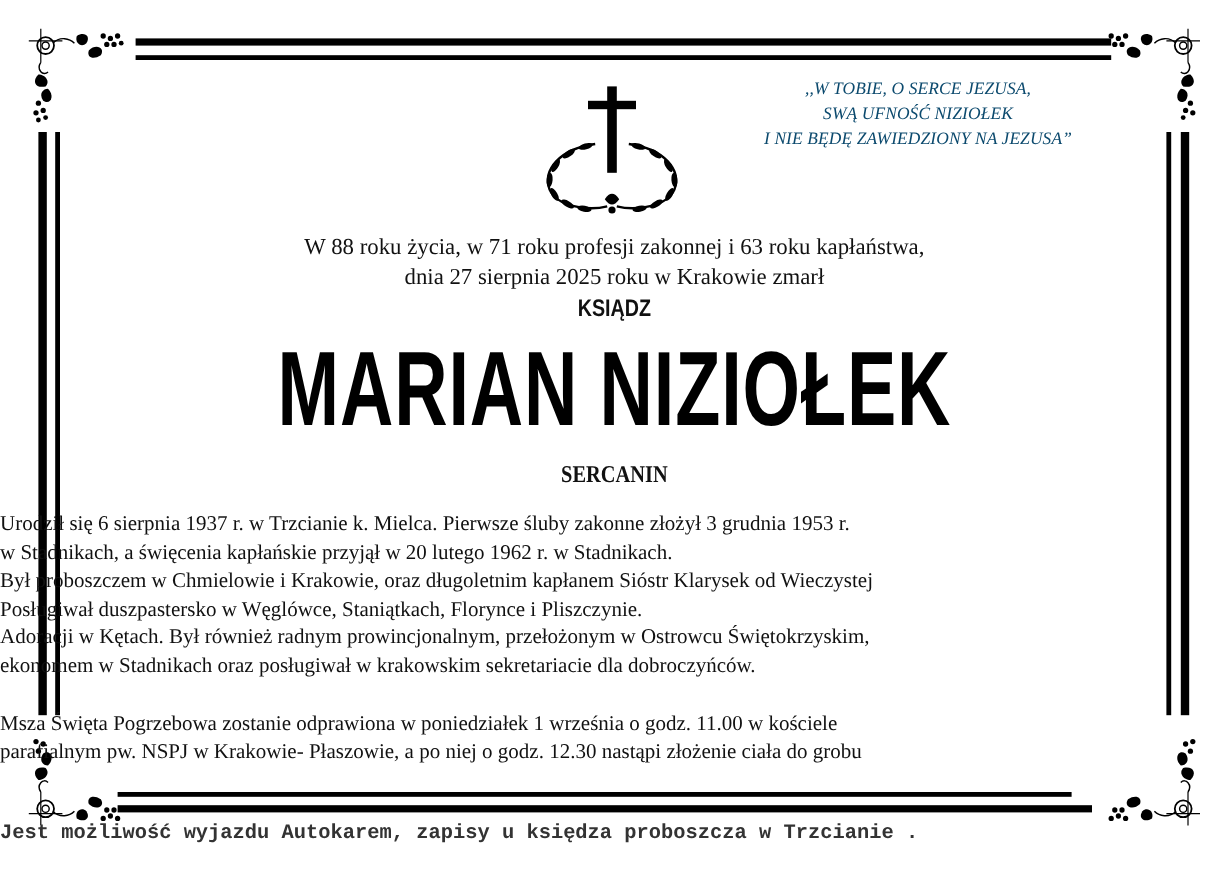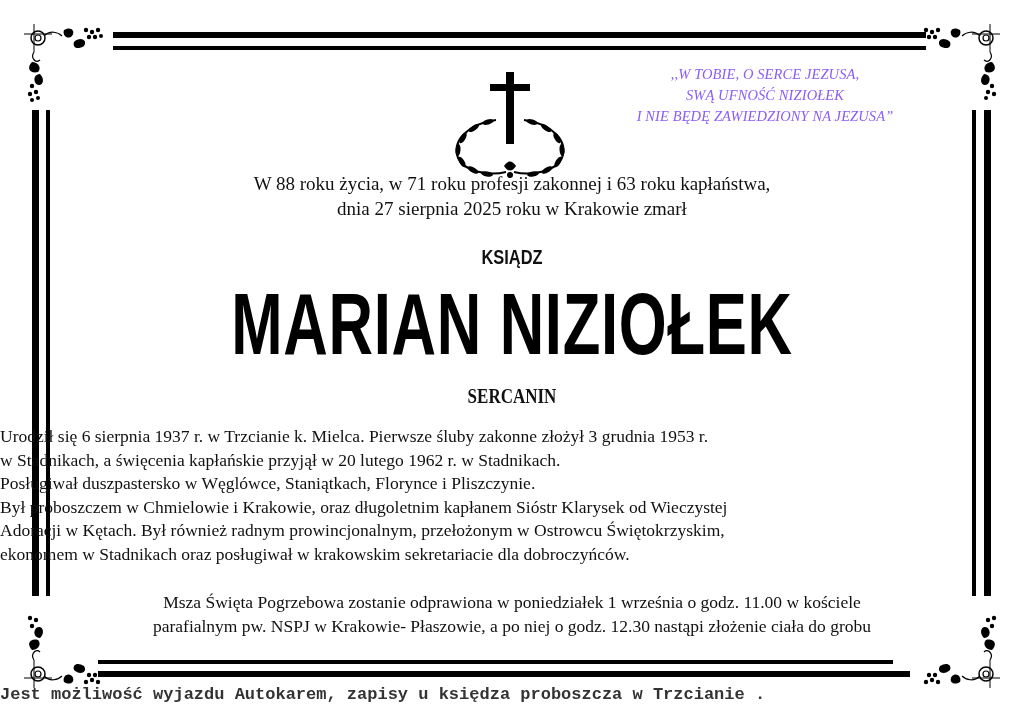--- a/index.html
+++ b/index.html
@@ -1,26 +1,26 @@
 <!DOCTYPE html>
 <html><head>
 <meta charset="utf-8">
 <style>
   html, body { margin:0; padding:0; }
   body { width:1024px; height:724px; background:#ffffff; position:relative; overflow:hidden; font-family:"Liberation Serif", serif; color:#111; }
   .bar { position:absolute; background:#000; }
   .corner { position:absolute; width:90px; height:90px; }
-  .quote { position:absolute; left:600px; top:64px; width:330px; text-align:center; font-style:italic; font-size:14.5px; line-height:21px; color:#8b5cf6; letter-spacing:0.1px; }
+  .quote { position:absolute; left:600px; top:64px; width:330px; text-align:center; font-style:italic; font-size:14.5px; line-height:21px; color:#0c4a6e; letter-spacing:0.1px; }
   .emblem { position:absolute; left:446px; top:68px; width:130px; height:112px; }
-  .intro { position:absolute; left:0; width:1024px; text-align:center; font-size:19px; line-height:25px; top:171px; color:#111; }
+  .intro { position:absolute; left:0; width:1024px; text-align:center; font-size:19px; line-height:25px; top:194px; color:#111; }
   .title-small { position:absolute; left:0; width:1024px; text-align:center; font-weight:bold; font-size:20px; top:246px; font-family:"Liberation Sans Narrow","Liberation Sans", sans-serif; letter-spacing:0px; transform:scaleX(0.82); }
   .name { position:absolute; left:0; width:1024px; text-align:center; top:276px; font-family:"Liberation Sans", sans-serif; font-weight:bold; font-size:88px; line-height:96px; letter-spacing:1px; transform:scaleX(0.70) scaleY(1.0); transform-origin:center; color:#000; }
   .order { position:absolute; left:0; width:1024px; text-align:center; font-weight:bold; font-size:20px; top:385px; font-family:"Liberation Serif", serif; transform:scaleX(0.85); }
   .bio { position:absolute; left:0; width:1024px; font-size:17.5px; line-height:23.5px; top:425px; color:#111; }
-  .funeral { position:absolute; left:0; width:1024px; text-align:center; font-size:17.5px; line-height:23.5px; top:591px; color:#111; }
+  .funeral { position:absolute; left:0; width:1024px; text-align:left; font-size:17.5px; line-height:23.5px; top:591px; color:#111; }
   .footer { position:absolute; left:0; width:949px; top:685px; font-size:17px; font-weight:bold; color:#333; font-family:Liberation Mono, monospace; }
   .line { display:block; white-space:nowrap; }
 </style>
 </head>
 <body>
 
 <div class="bar" style="left:113px; top:32px; width:813px; height:6px;"></div>
 <div class="bar" style="left:113px; top:46px; width:813px; height:4px;"></div>
 <div class="bar" style="left:32px; top:110px; width:7px; height:486px;"></div>
 <div class="bar" style="left:46px; top:110px; width:4px; height:486px;"></div>
@@ -158,22 +158,22 @@
 
 <div class="title-small">KSIĄDZ</div>
 
 <div class="name">MARIAN NIZIOŁEK</div>
 
 <div class="order">SERCANIN</div>
 
 <div class="bio">
   <span class="line">Urodził się 6 sierpnia 1937 r. w Trzcianie k. Mielca. Pierwsze śluby zakonne złożył 3 grudnia 1953 r.</span>
   <span class="line">w Stadnikach, a święcenia kapłańskie przyjął w 20 lutego 1962 r. w Stadnikach.</span>
+  <span class="line">Był proboszczem w Chmielowie i Krakowie, oraz długoletnim kapłanem Sióstr Klarysek od Wieczystej</span>
   <span class="line">Posługiwał duszpastersko w Węglówce, Staniątkach, Florynce i Pliszczynie.</span>
-  <span class="line">Był proboszczem w Chmielowie i Krakowie, oraz długoletnim kapłanem Sióstr Klarysek od Wieczystej</span>
   <span class="line">Adoracji w Kętach. Był również radnym prowincjonalnym, przełożonym w Ostrowcu Świętokrzyskim,</span>
   <span class="line">ekonomem w Stadnikach oraz posługiwał w krakowskim sekretariacie dla dobroczyńców.</span>
 </div>
 
 <div class="funeral">
   <span class="line">Msza Święta Pogrzebowa zostanie odprawiona w poniedziałek 1 września o godz. 11.00 w kościele</span>
   <span class="line">parafialnym pw. NSPJ w Krakowie- Płaszowie, a po niej o godz. 12.30 nastąpi złożenie ciała do grobu</span>
 </div>
 
 <div class="footer">Jest możliwość wyjazdu Autokarem, zapisy u księdza proboszcza w Trzcianie .</div>

